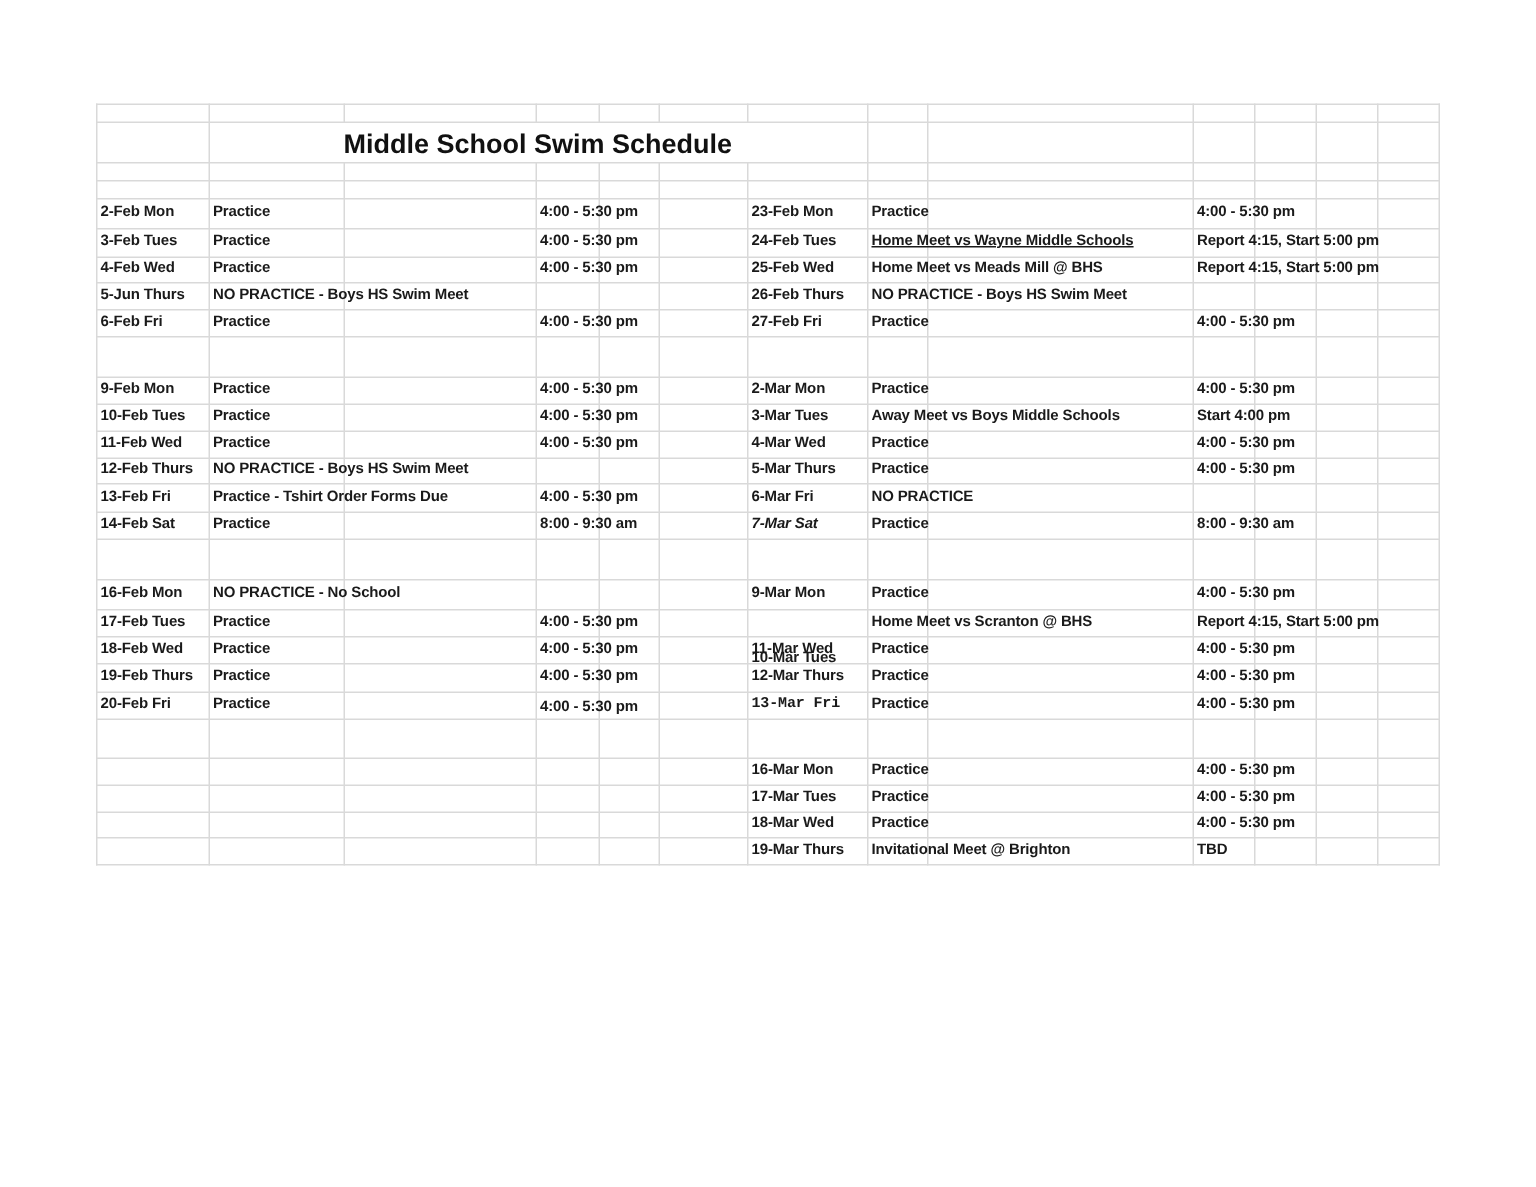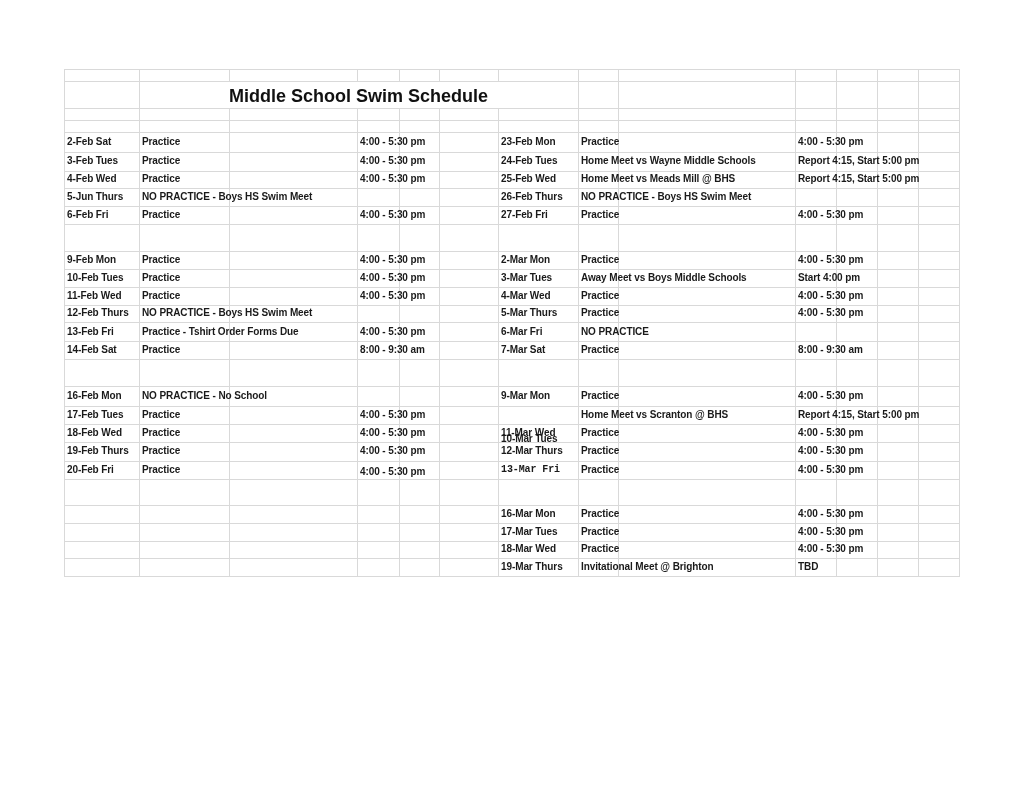--- a/index.html
+++ b/index.html
@@ -56,21 +56,21 @@
     <div class="vline" style="left: 498px; top: 69px; height: 508px;"></div>
     <div class="vline" style="left: 578px; top: 69px; height: 508px;"></div>
     <div class="vline" style="left: 618px; top: 69px; height: 508px;"></div>
     <div class="vline" style="left: 795px; top: 69px; height: 508px;"></div>
     <div class="vline" style="left: 836px; top: 69px; height: 508px;"></div>
     <div class="vline" style="left: 877px; top: 69px; height: 508px;"></div>
     <div class="vline" style="left: 918px; top: 69px; height: 508px;"></div>
     <div class="vline" style="left: 959px; top: 69px; height: 508px;"></div>
     <div class="title-mask" style="left: 140px; top: 82px; width: 438px; height: 26px;"></div>
     <div class="title" style="left:139px; top:86px; width:439px;">Middle School Swim Schedule</div>
-    <div class="cell" style="left: 67px; top: 136px;">2-Feb Sat</div>
+    <div class="cell" style="left: 67px; top: 136px;">2-Feb Mon</div>
     <div class="cell" style="left: 142px; top: 136px;">Practice</div>
     <div class="cell" style="left: 360px; top: 136px;">4:00 - 5:30 pm</div>
     <div class="cell" style="left: 67px; top: 155px;">3-Feb Tues</div>
     <div class="cell" style="left: 142px; top: 155px;">Practice</div>
     <div class="cell" style="left: 360px; top: 155px;">4:00 - 5:30 pm</div>
     <div class="cell" style="left: 67px; top: 173px;">4-Feb Wed</div>
     <div class="cell" style="left: 142px; top: 173px;">Practice</div>
     <div class="cell" style="left: 360px; top: 173px;">4:00 - 5:30 pm</div>
     <div class="cell" style="left: 67px; top: 191px;">5-Jun Thurs</div>
     <div class="cell" style="left: 142px; top: 191px;">NO PRACTICE - Boys HS Swim Meet</div>
@@ -105,21 +105,21 @@
     <div class="cell" style="left: 67px; top: 445px;">19-Feb Thurs</div>
     <div class="cell" style="left: 142px; top: 445px;">Practice</div>
     <div class="cell" style="left: 360px; top: 445px;">4:00 - 5:30 pm</div>
     <div class="cell" style="left: 67px; top: 464px;">20-Feb Fri</div>
     <div class="cell" style="left: 142px; top: 464px;">Practice</div>
     <div class="cell" style="left: 360px; top: 466px;">4:00 - 5:30 pm</div>
     <div class="cell" style="left: 501px; top: 136px;">23-Feb Mon</div>
     <div class="cell" style="left: 581px; top: 136px;">Practice</div>
     <div class="cell" style="left: 798px; top: 136px;">4:00 - 5:30 pm</div>
     <div class="cell" style="left: 501px; top: 155px;">24-Feb Tues</div>
-    <div class="cell" style="left: 581px; top: 155px;">Home Meet vs Wayne Middle Schools</div>
+    <div class="cell" style="left: 581px; top: 155px; text-decoration: underline;">Home Meet vs Wayne Middle Schools</div>
     <div class="cell" style="left: 798px; top: 155px;">Report 4:15, Start 5:00 pm</div>
     <div class="cell" style="left: 501px; top: 173px;">25-Feb Wed</div>
     <div class="cell" style="left: 581px; top: 173px;">Home Meet vs Meads Mill @ BHS</div>
     <div class="cell" style="left: 798px; top: 173px;">Report 4:15, Start 5:00 pm</div>
     <div class="cell" style="left: 501px; top: 191px;">26-Feb Thurs</div>
     <div class="cell" style="left: 581px; top: 191px;">NO PRACTICE - Boys HS Swim Meet</div>
     <div class="cell" style="left: 501px; top: 209px;">27-Feb Fri</div>
     <div class="cell" style="left: 581px; top: 209px;">Practice</div>
     <div class="cell" style="left: 798px; top: 209px;">4:00 - 5:30 pm</div>
     <div class="cell" style="left: 501px; top: 254px;">2-Mar Mon</div>
@@ -129,21 +129,21 @@
     <div class="cell" style="left: 581px; top: 272px;">Away Meet vs Boys Middle Schools</div>
     <div class="cell" style="left: 798px; top: 272px;">Start 4:00 pm</div>
     <div class="cell" style="left: 501px; top: 290px;">4-Mar Wed</div>
     <div class="cell" style="left: 581px; top: 290px;">Practice</div>
     <div class="cell" style="left: 798px; top: 290px;">4:00 - 5:30 pm</div>
     <div class="cell" style="left: 501px; top: 307px;">5-Mar Thurs</div>
     <div class="cell" style="left: 581px; top: 307px;">Practice</div>
     <div class="cell" style="left: 798px; top: 307px;">4:00 - 5:30 pm</div>
     <div class="cell" style="left: 501px; top: 326px;">6-Mar Fri</div>
     <div class="cell" style="left: 581px; top: 326px;">NO PRACTICE</div>
-    <div class="cell" style="left: 501px; top: 344px;">7-Mar Sat</div>
+    <div class="cell" style="left: 501px; top: 344px; font-style: italic;">7-Mar Sat</div>
     <div class="cell" style="left: 581px; top: 344px;">Practice</div>
     <div class="cell" style="left: 798px; top: 344px;">8:00 - 9:30 am</div>
     <div class="cell" style="left: 501px; top: 390px;">9-Mar Mon</div>
     <div class="cell" style="left: 581px; top: 390px;">Practice</div>
     <div class="cell" style="left: 798px; top: 390px;">4:00 - 5:30 pm</div>
     <div class="cell" style="left: 501px; top: 409px; margin-top: 24px;">10-Mar Tues</div>
     <div class="cell" style="left: 581px; top: 409px;">Home Meet vs Scranton @ BHS</div>
     <div class="cell" style="left: 798px; top: 409px;">Report 4:15, Start 5:00 pm</div>
     <div class="cell" style="left: 501px; top: 427px;">11-Mar Wed</div>
     <div class="cell" style="left: 581px; top: 427px;">Practice</div>

